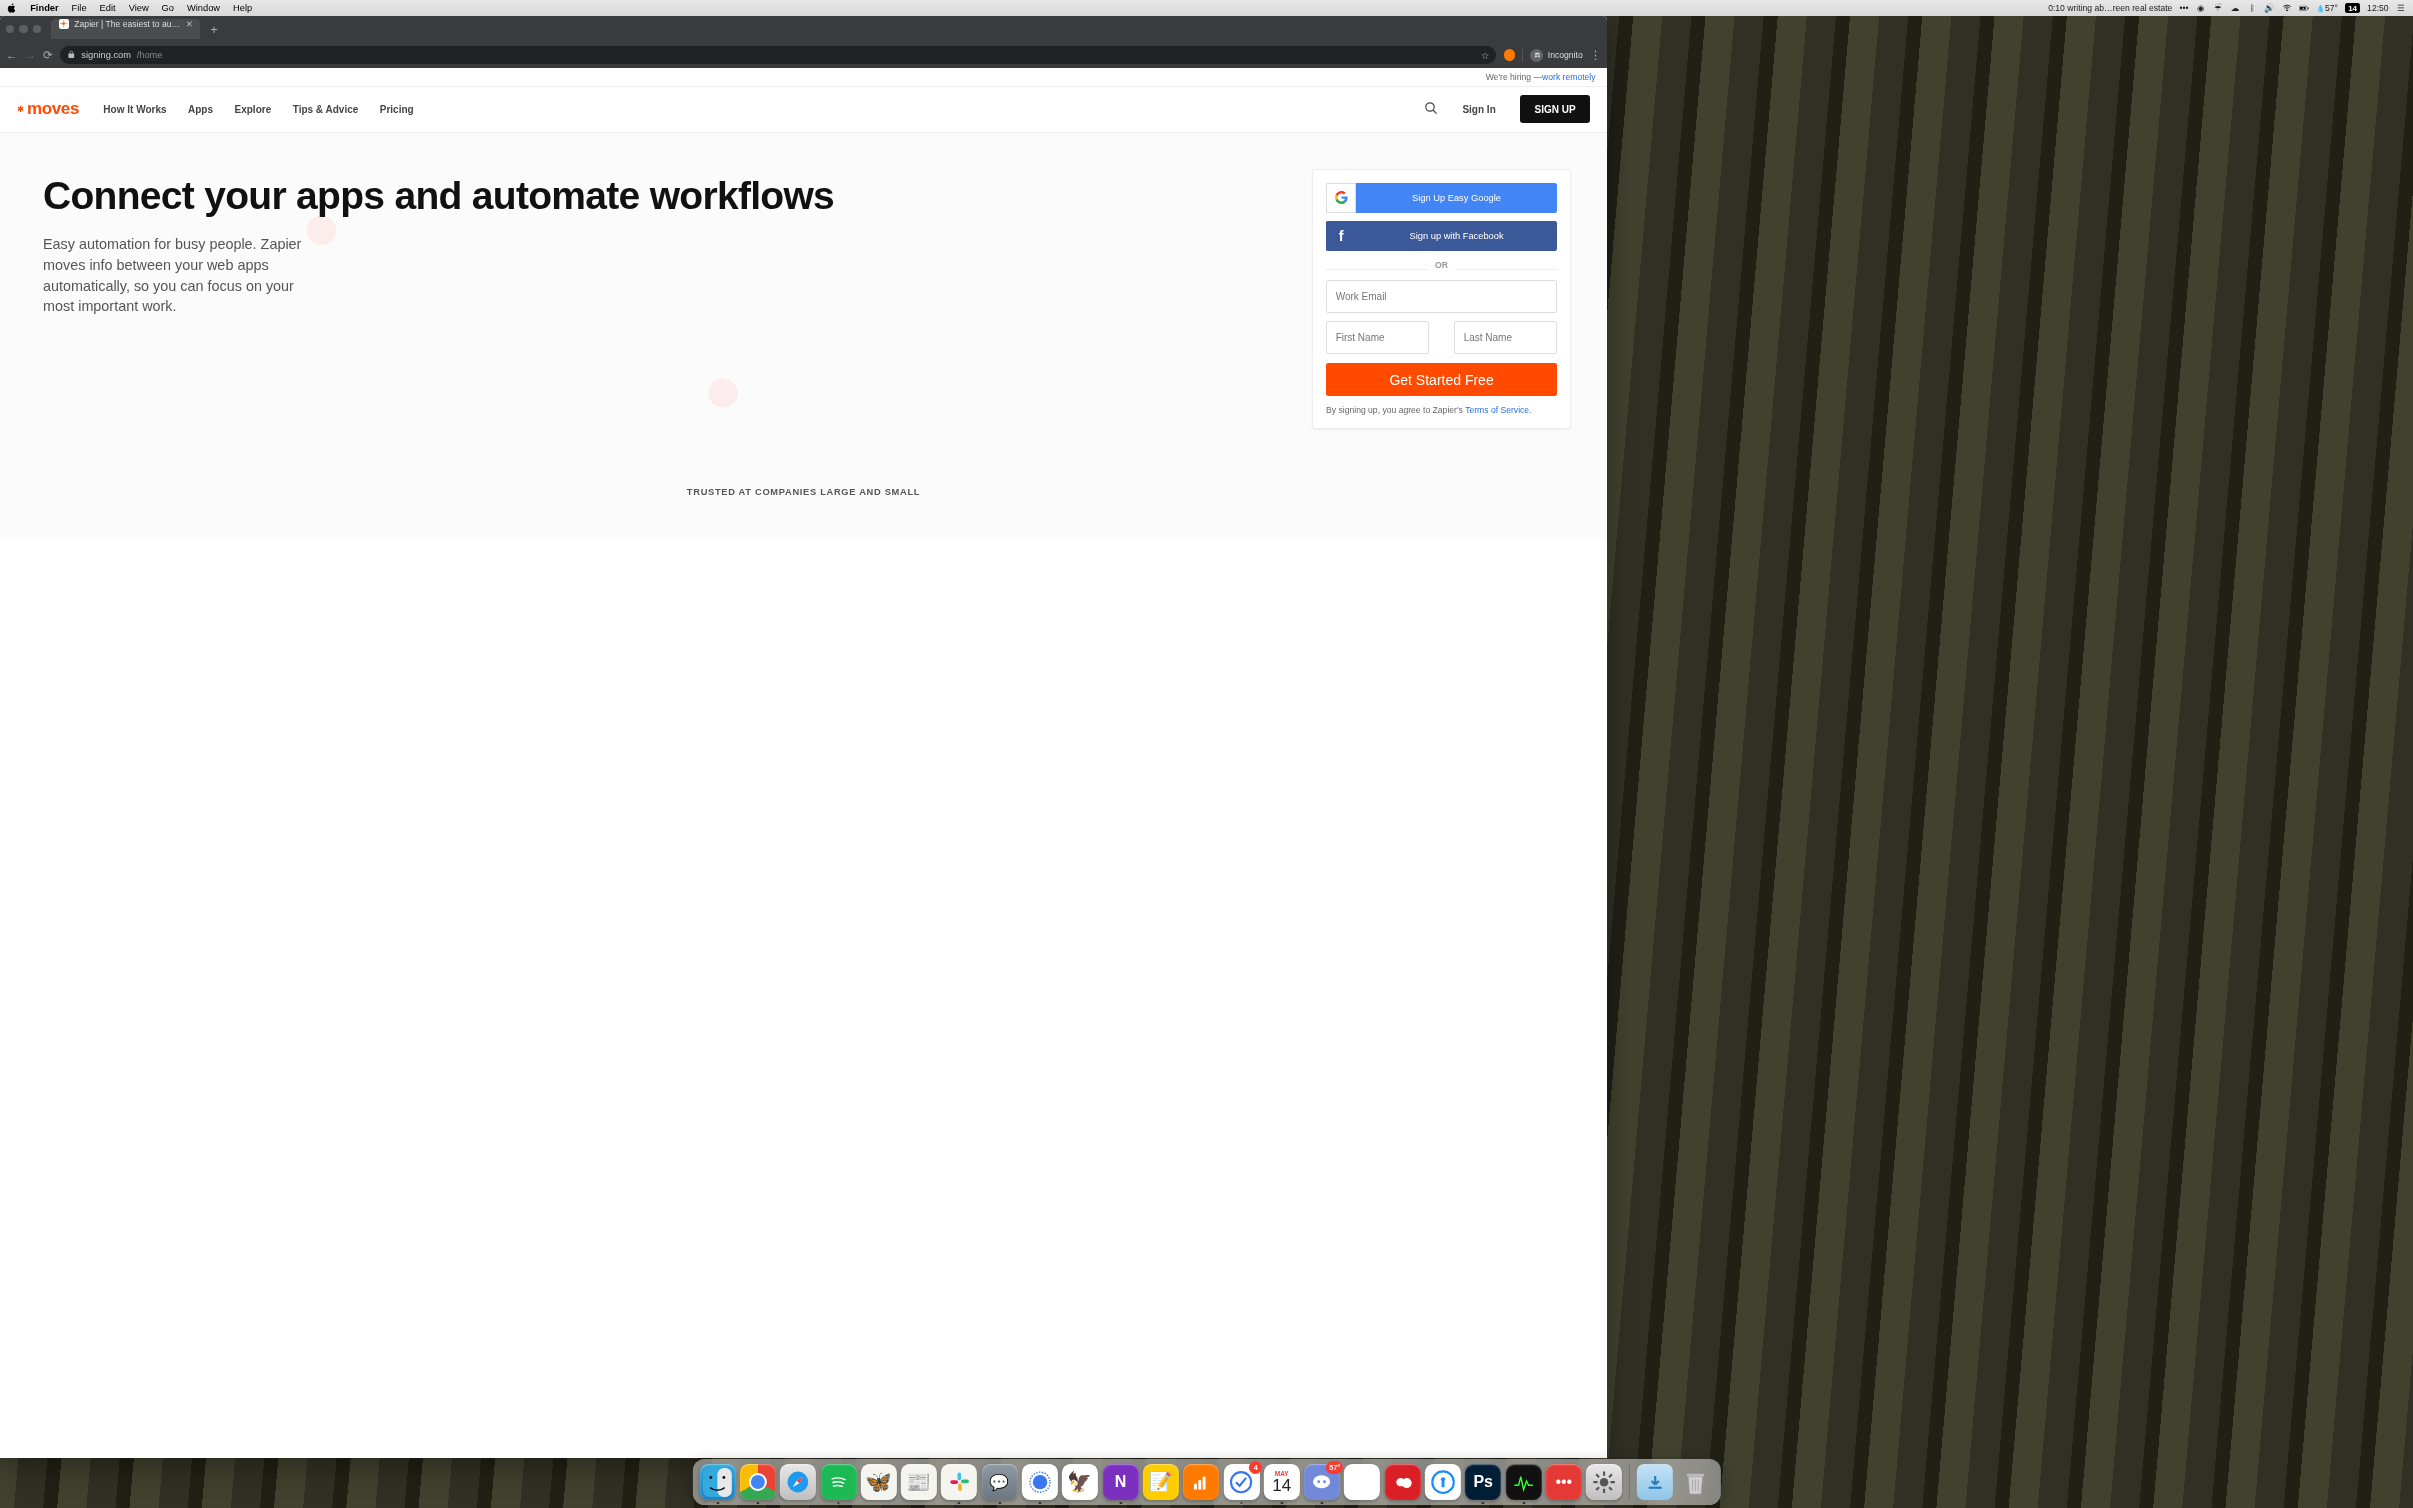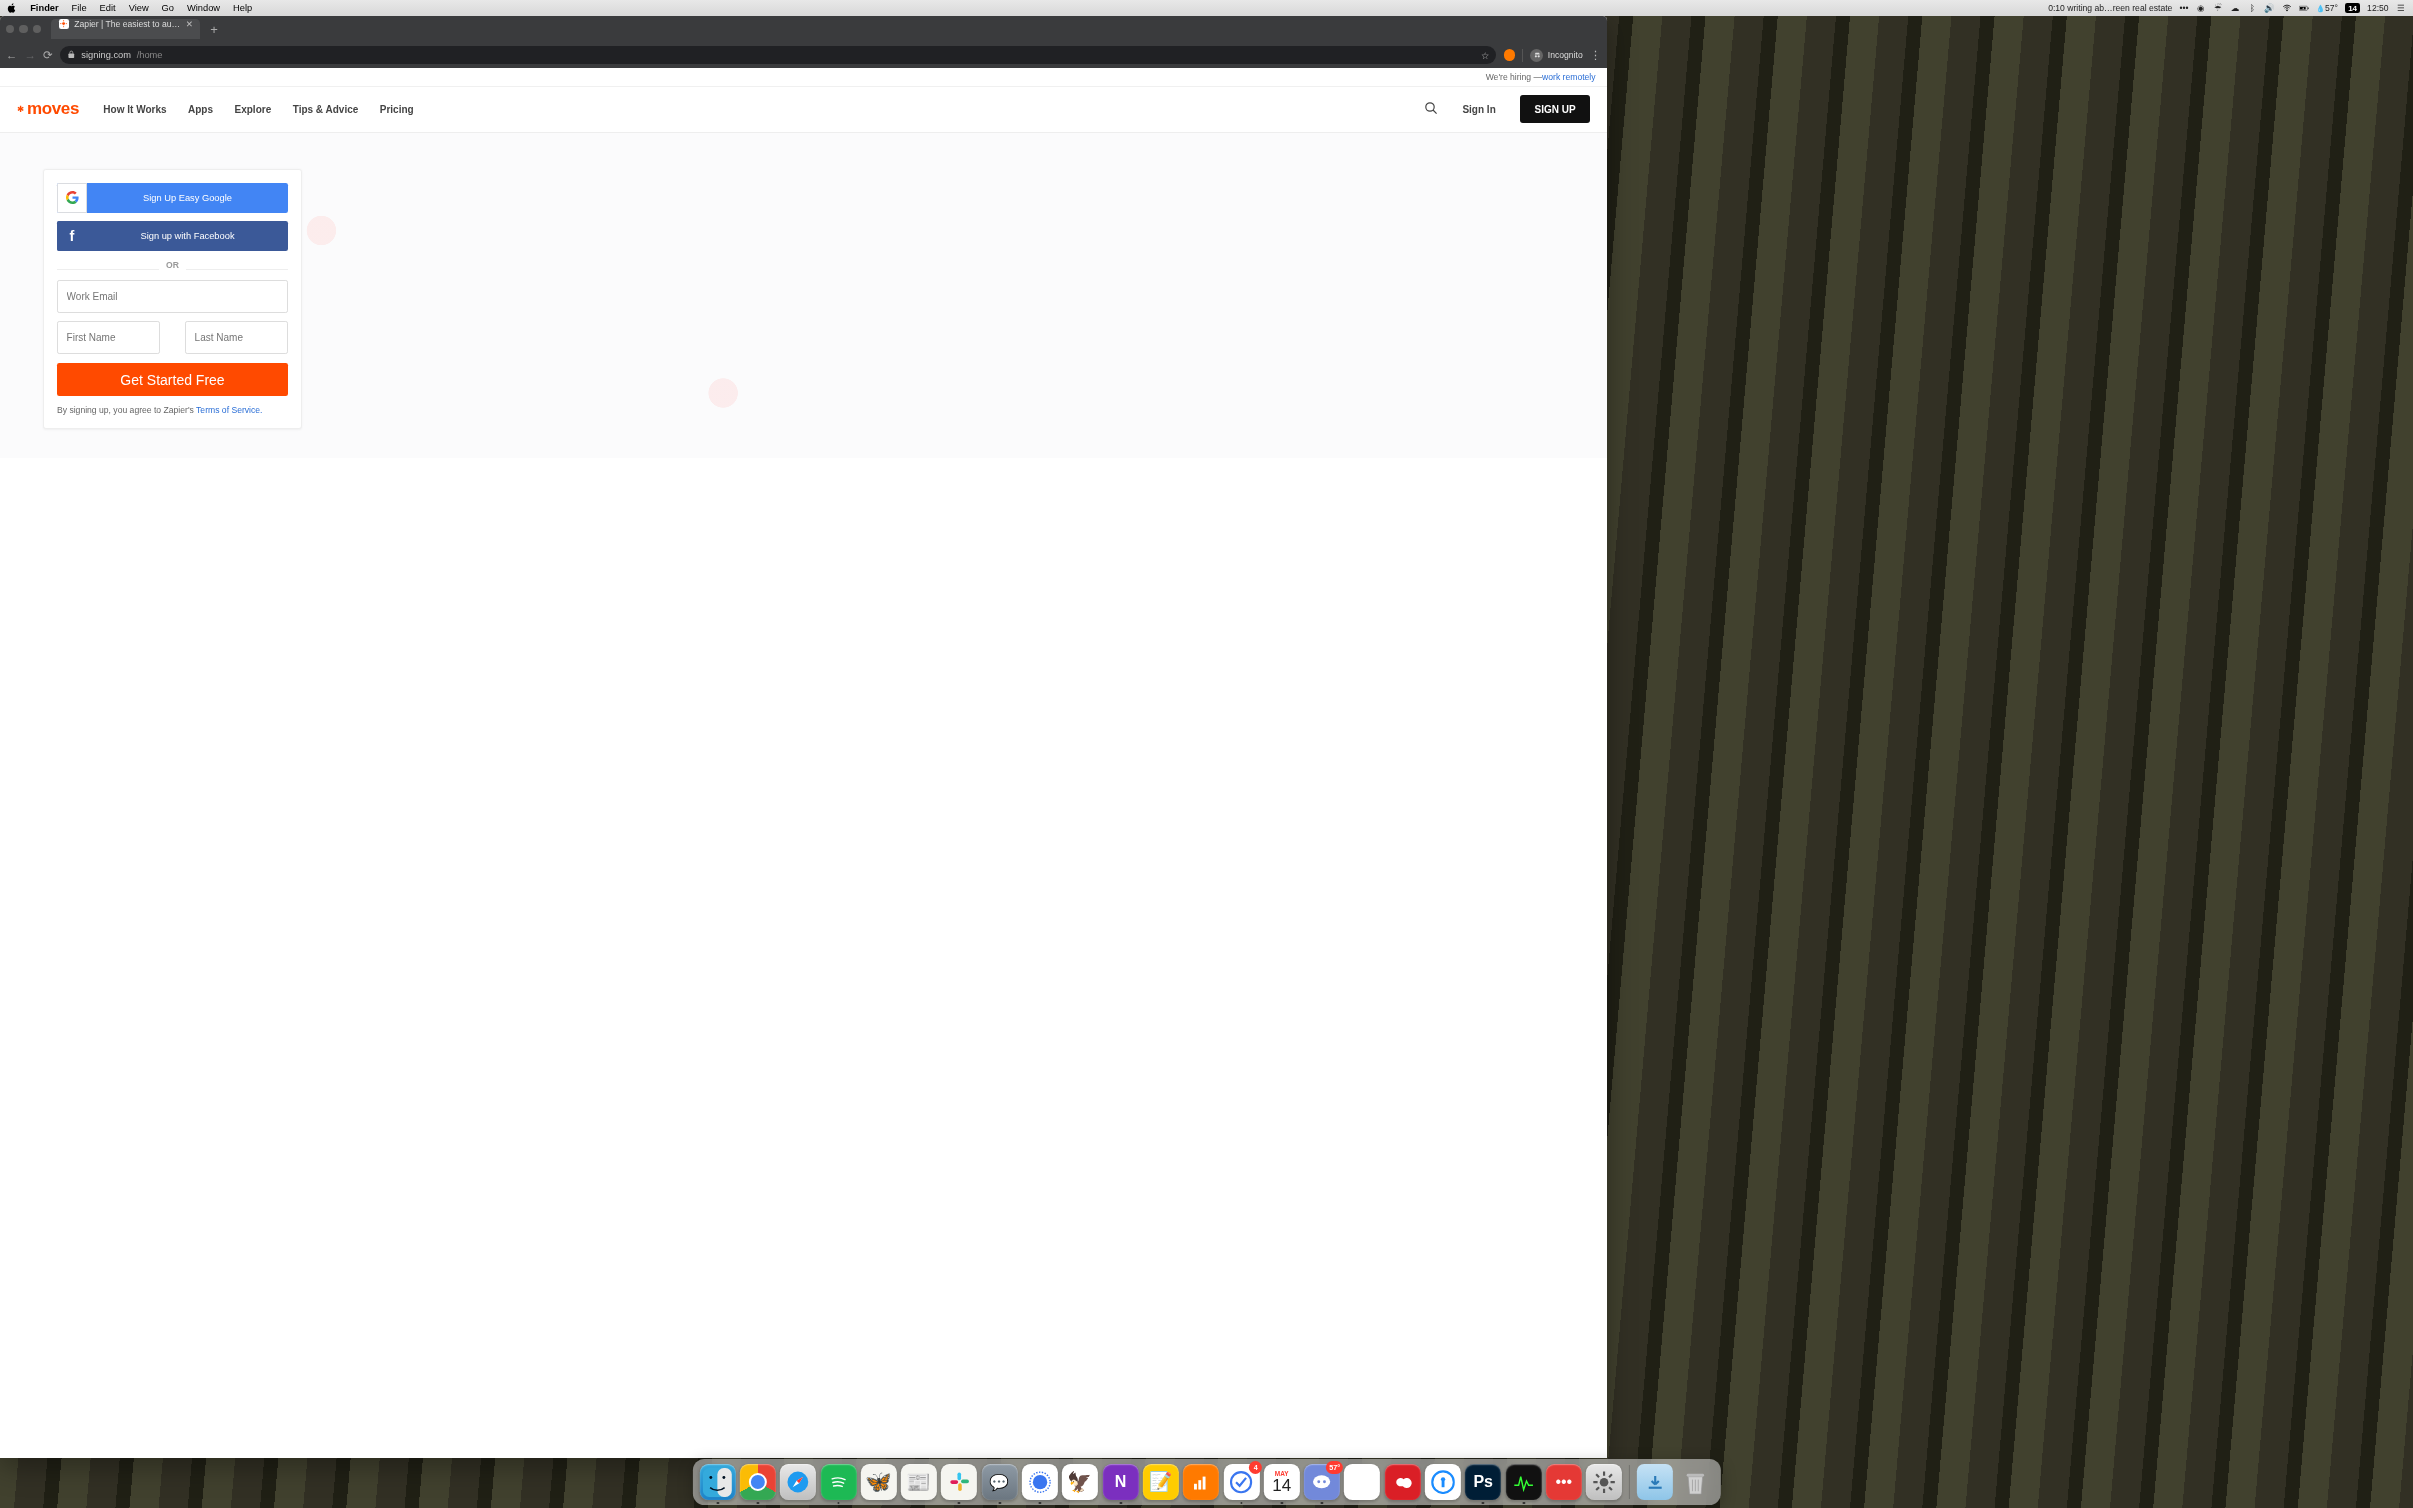--- a/index.html
+++ b/index.html
@@ -340,20 +340,24 @@
           <svg viewBox="0 0 24 24">
               <circle cx="10" cy="10" r="7"></circle>
               <line x1="15" y1="15" x2="21" y2="21"></line>
             </svg>
         </span>
         <span class="signin">Sign In</span>
         <span class="signup">SIGN UP</span>
       </div>
 
       <div class="hero">
+        <div class="hero-left">
+          <h1>Connect your apps and automate workflows</h1>
+          <p>Easy automation for busy people. Zapier moves info between your web apps automatically, so you can focus on your most important work.</p>
+        </div>
         <div class="signup-card">
           <div class="oauth google">
             <span class="ico">
               <svg width="13" height="13" viewBox="0 0 48 48">
                   <path fill="#EA4335" d="M24 9.5c3.4 0 6.4 1.2 8.8 3.5l6.6-6.6C35.3 2.3 30 0 24 0 14.6 0 6.6 5.4 2.6 13.2l7.7 6C12.2 13.2 17.6 9.5 24 9.5z"></path>
                   <path fill="#4285F4" d="M46.5 24.5c0-1.6-.1-3.1-.4-4.5H24v9h12.7c-.6 3-2.3 5.6-4.9 7.3l7.5 5.8C43.7 37.9 46.5 31.7 46.5 24.5z"></path>
                   <path fill="#FBBC05" d="M10.3 28.8c-.5-1.5-.8-3.1-.8-4.8s.3-3.3.8-4.8l-7.7-6C.9 16.8 0 20.3 0 24s.9 7.2 2.6 10.8l7.7-6z"></path>
                   <path fill="#34A853" d="M24 48c6 0 11.3-2 15.3-5.9l-7.5-5.8c-2.1 1.4-4.8 2.2-7.8 2.2-6.4 0-11.8-3.7-13.7-9.7l-7.7 6C6.6 42.6 14.6 48 24 48z"></path>
                 </svg>
             </span>
@@ -371,20 +375,21 @@
             <input class="field" placeholder="First Name" style="">
             <input class="field" placeholder="Last Name" style="">
           </div>
           <button class="cta">Get Started Free</button>
           <div class="legal">
             <span>By signing up, you agree to Zapier's </span><a href="#">Terms of Service.</a>
           </div>
         </div>
       </div>
 
+      <div class="trusted">TRUSTED AT COMPANIES LARGE AND SMALL</div>
     </div>
   </div>
 
   <div class="dock">
     <div class="app finder running">
       <svg width="29" height="29" viewBox="0 0 40 40">
           <rect width="40" height="40" rx="9" fill="#34aadc"></rect>
           <rect x="20" width="20" height="40" rx="9" fill="#e8e8e8"></rect>
           <circle cx="11" cy="13" r="2" fill="#012"></circle>
           <circle cx="29" cy="13" r="2" fill="#012"></circle>

